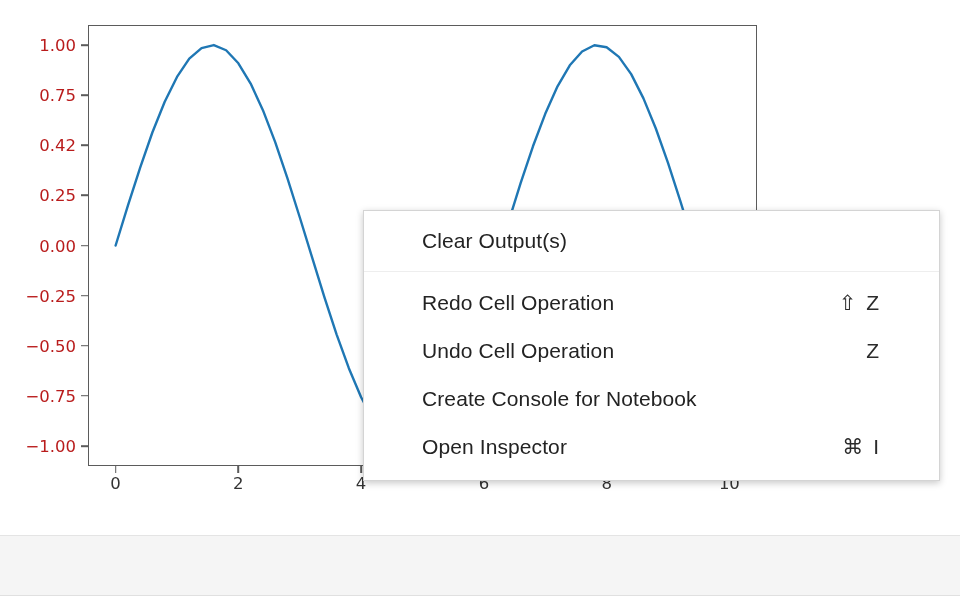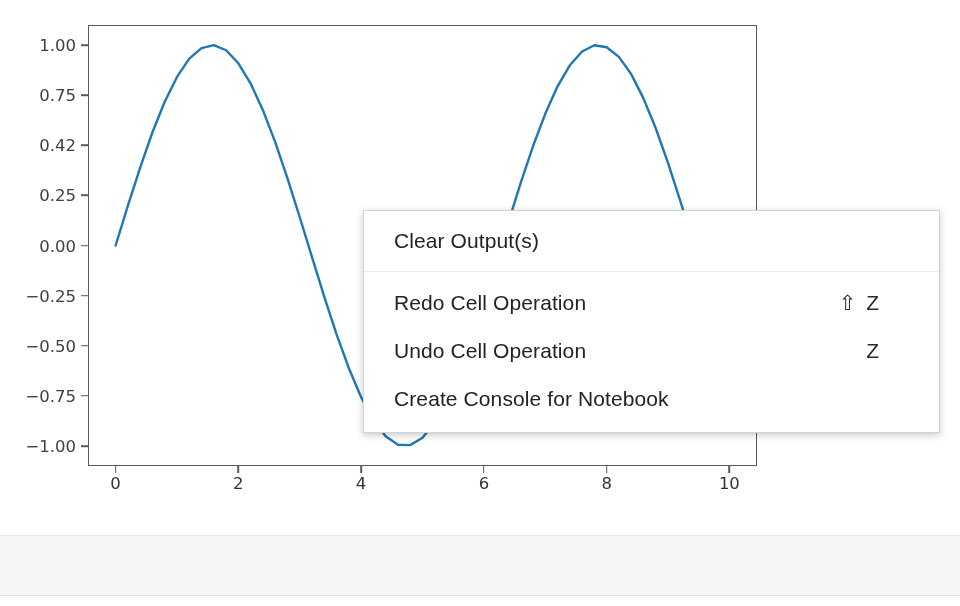--- a/index.html
+++ b/index.html
@@ -41,21 +41,21 @@
     height: 441px;
     border: 1.6px solid #5b5b5b;
     box-sizing: border-box;
     background: #ffffff;
   }
   .y-tick-label {
     position: absolute;
     right: 0;
     transform: translateY(-50%);
     font-size: 16.5px;
-    color: #404040;
+    color: #b91c1c;
     font-family: "DejaVu Sans", sans-serif;
     white-space: nowrap;
     text-align: right;
   }
   #y-tick-labels {
     position: absolute;
     left: 0;
     top: 0;
     width: 76px;
     height: 520px;
@@ -129,21 +129,21 @@
   .menu-group + .menu-group {
     border-top: 1px solid #eeeeee;
     margin-top: 6px;
     padding-top: 7px;
   }
   .menu-item {
     display: flex;
     align-items: center;
     justify-content: space-between;
     height: 48px;
-    padding: 0 58px 0 30px;
+    padding: 0 58px 0 58px;
     box-sizing: border-box;
     cursor: default;
   }
   .menu-label {
     font-size: 21px;
     color: #232323;
     font-family: "Liberation Sans", sans-serif;
     letter-spacing: 0.1px;
     white-space: nowrap;
   }
@@ -224,14 +224,18 @@
         <span class="menu-shortcut">⇧ Z</span>
       </div>
       <div class="menu-item">
         <span class="menu-label">Undo Cell Operation</span>
         <span class="menu-shortcut">Z</span>
       </div>
       <div class="menu-item">
         <span class="menu-label">Create Console for Notebook</span>
         <span class="menu-shortcut"></span>
       </div>
+      <div class="menu-item">
+        <span class="menu-label">Open Inspector</span>
+        <span class="menu-shortcut">⌘ I</span>
+      </div>
     </div>
   </div>
 
 </body></html>

